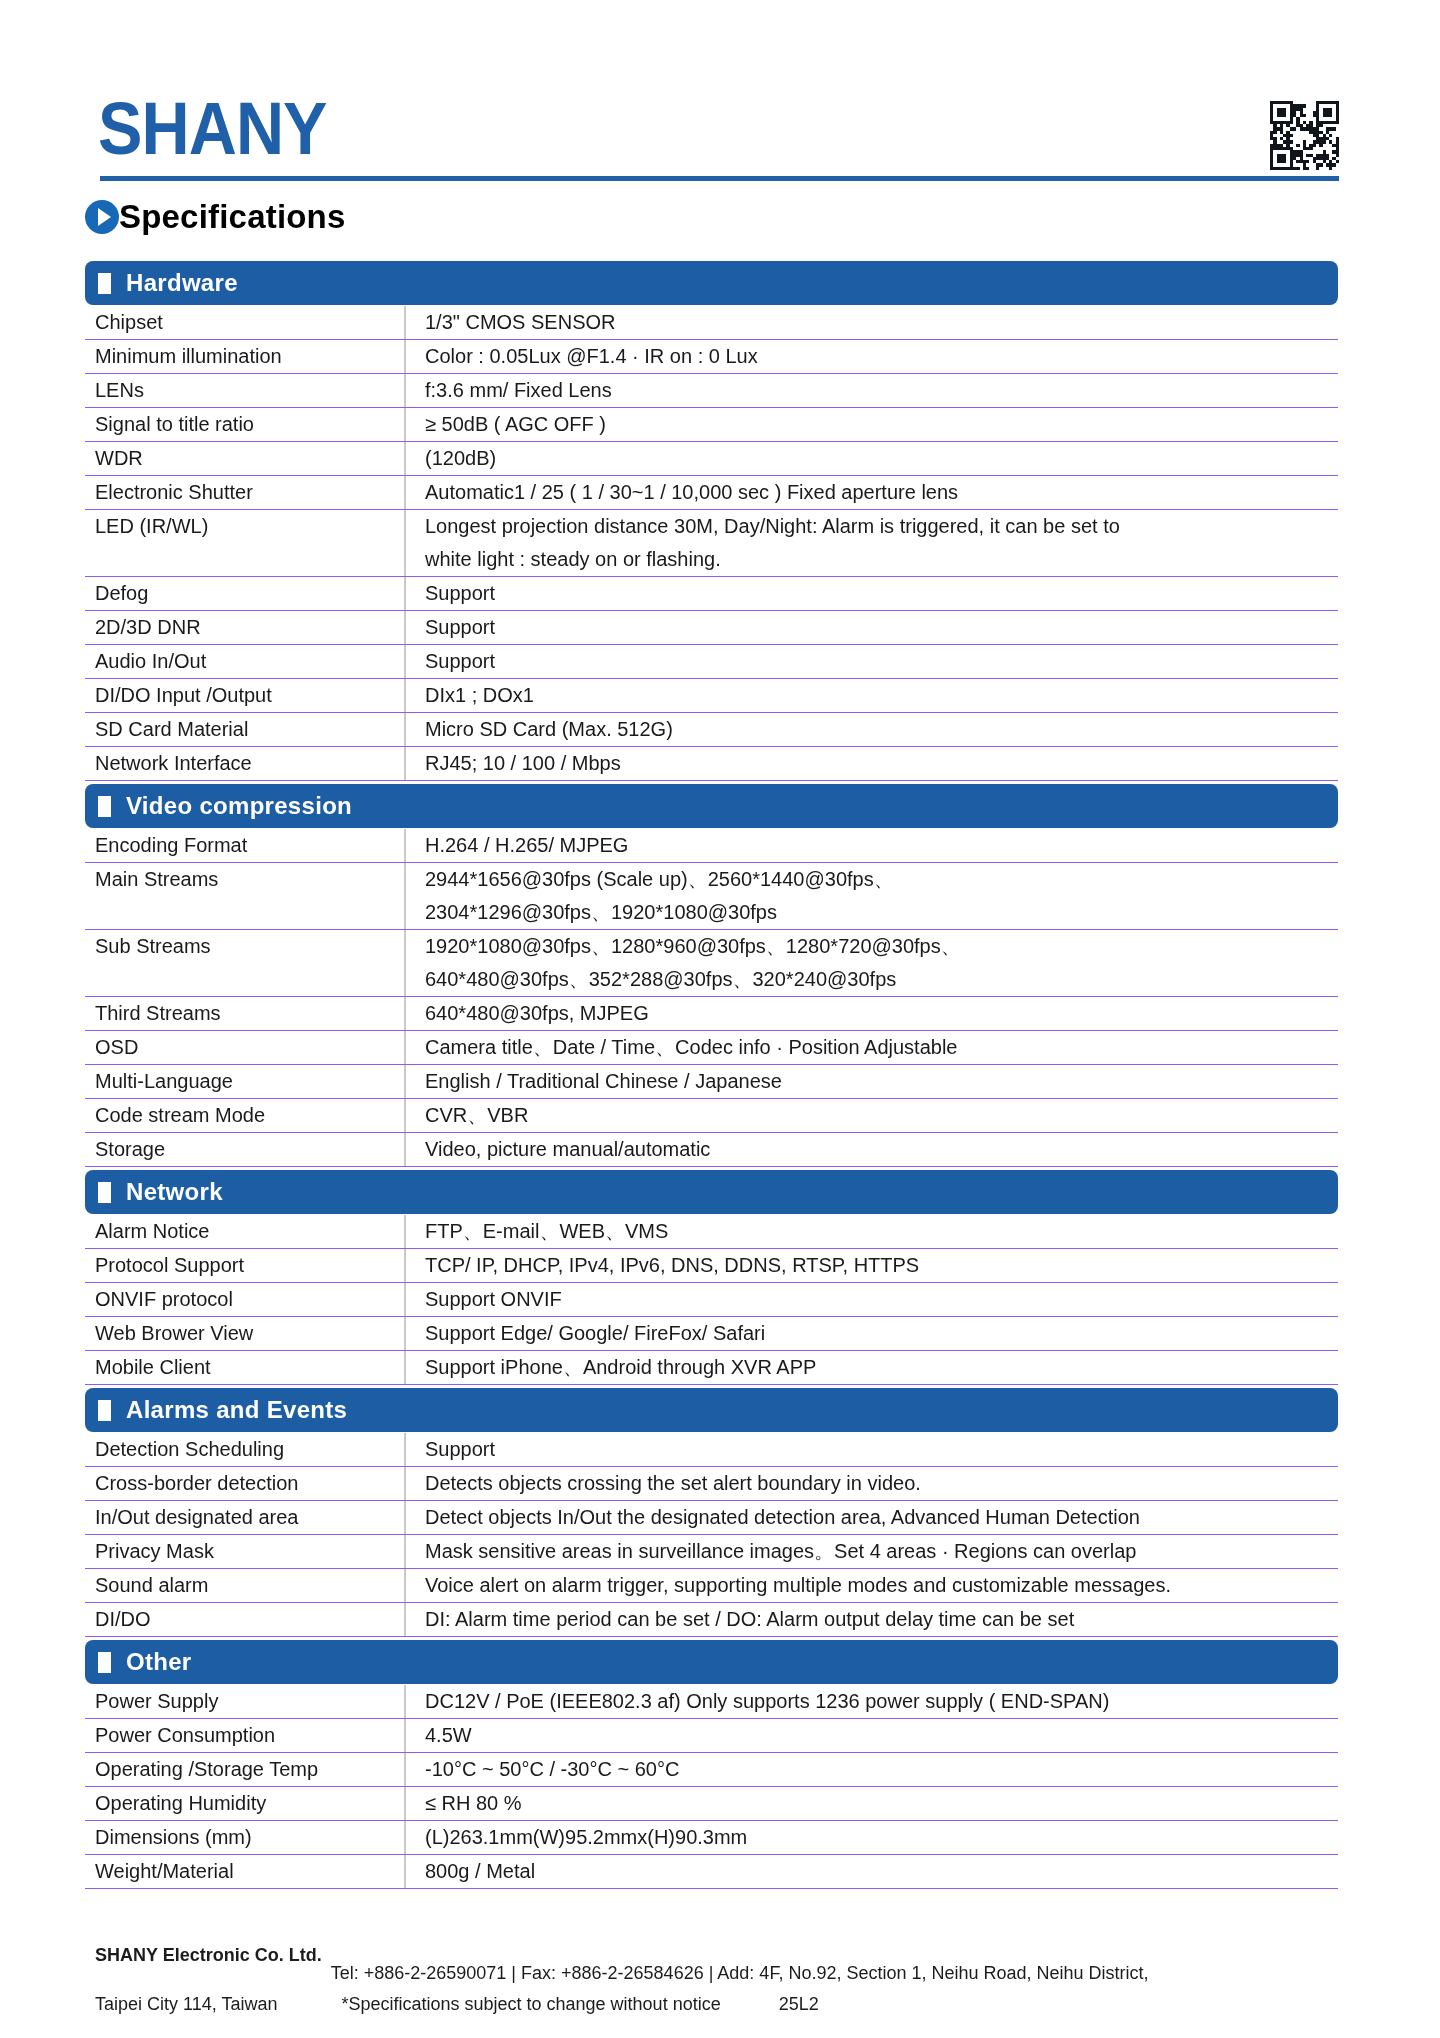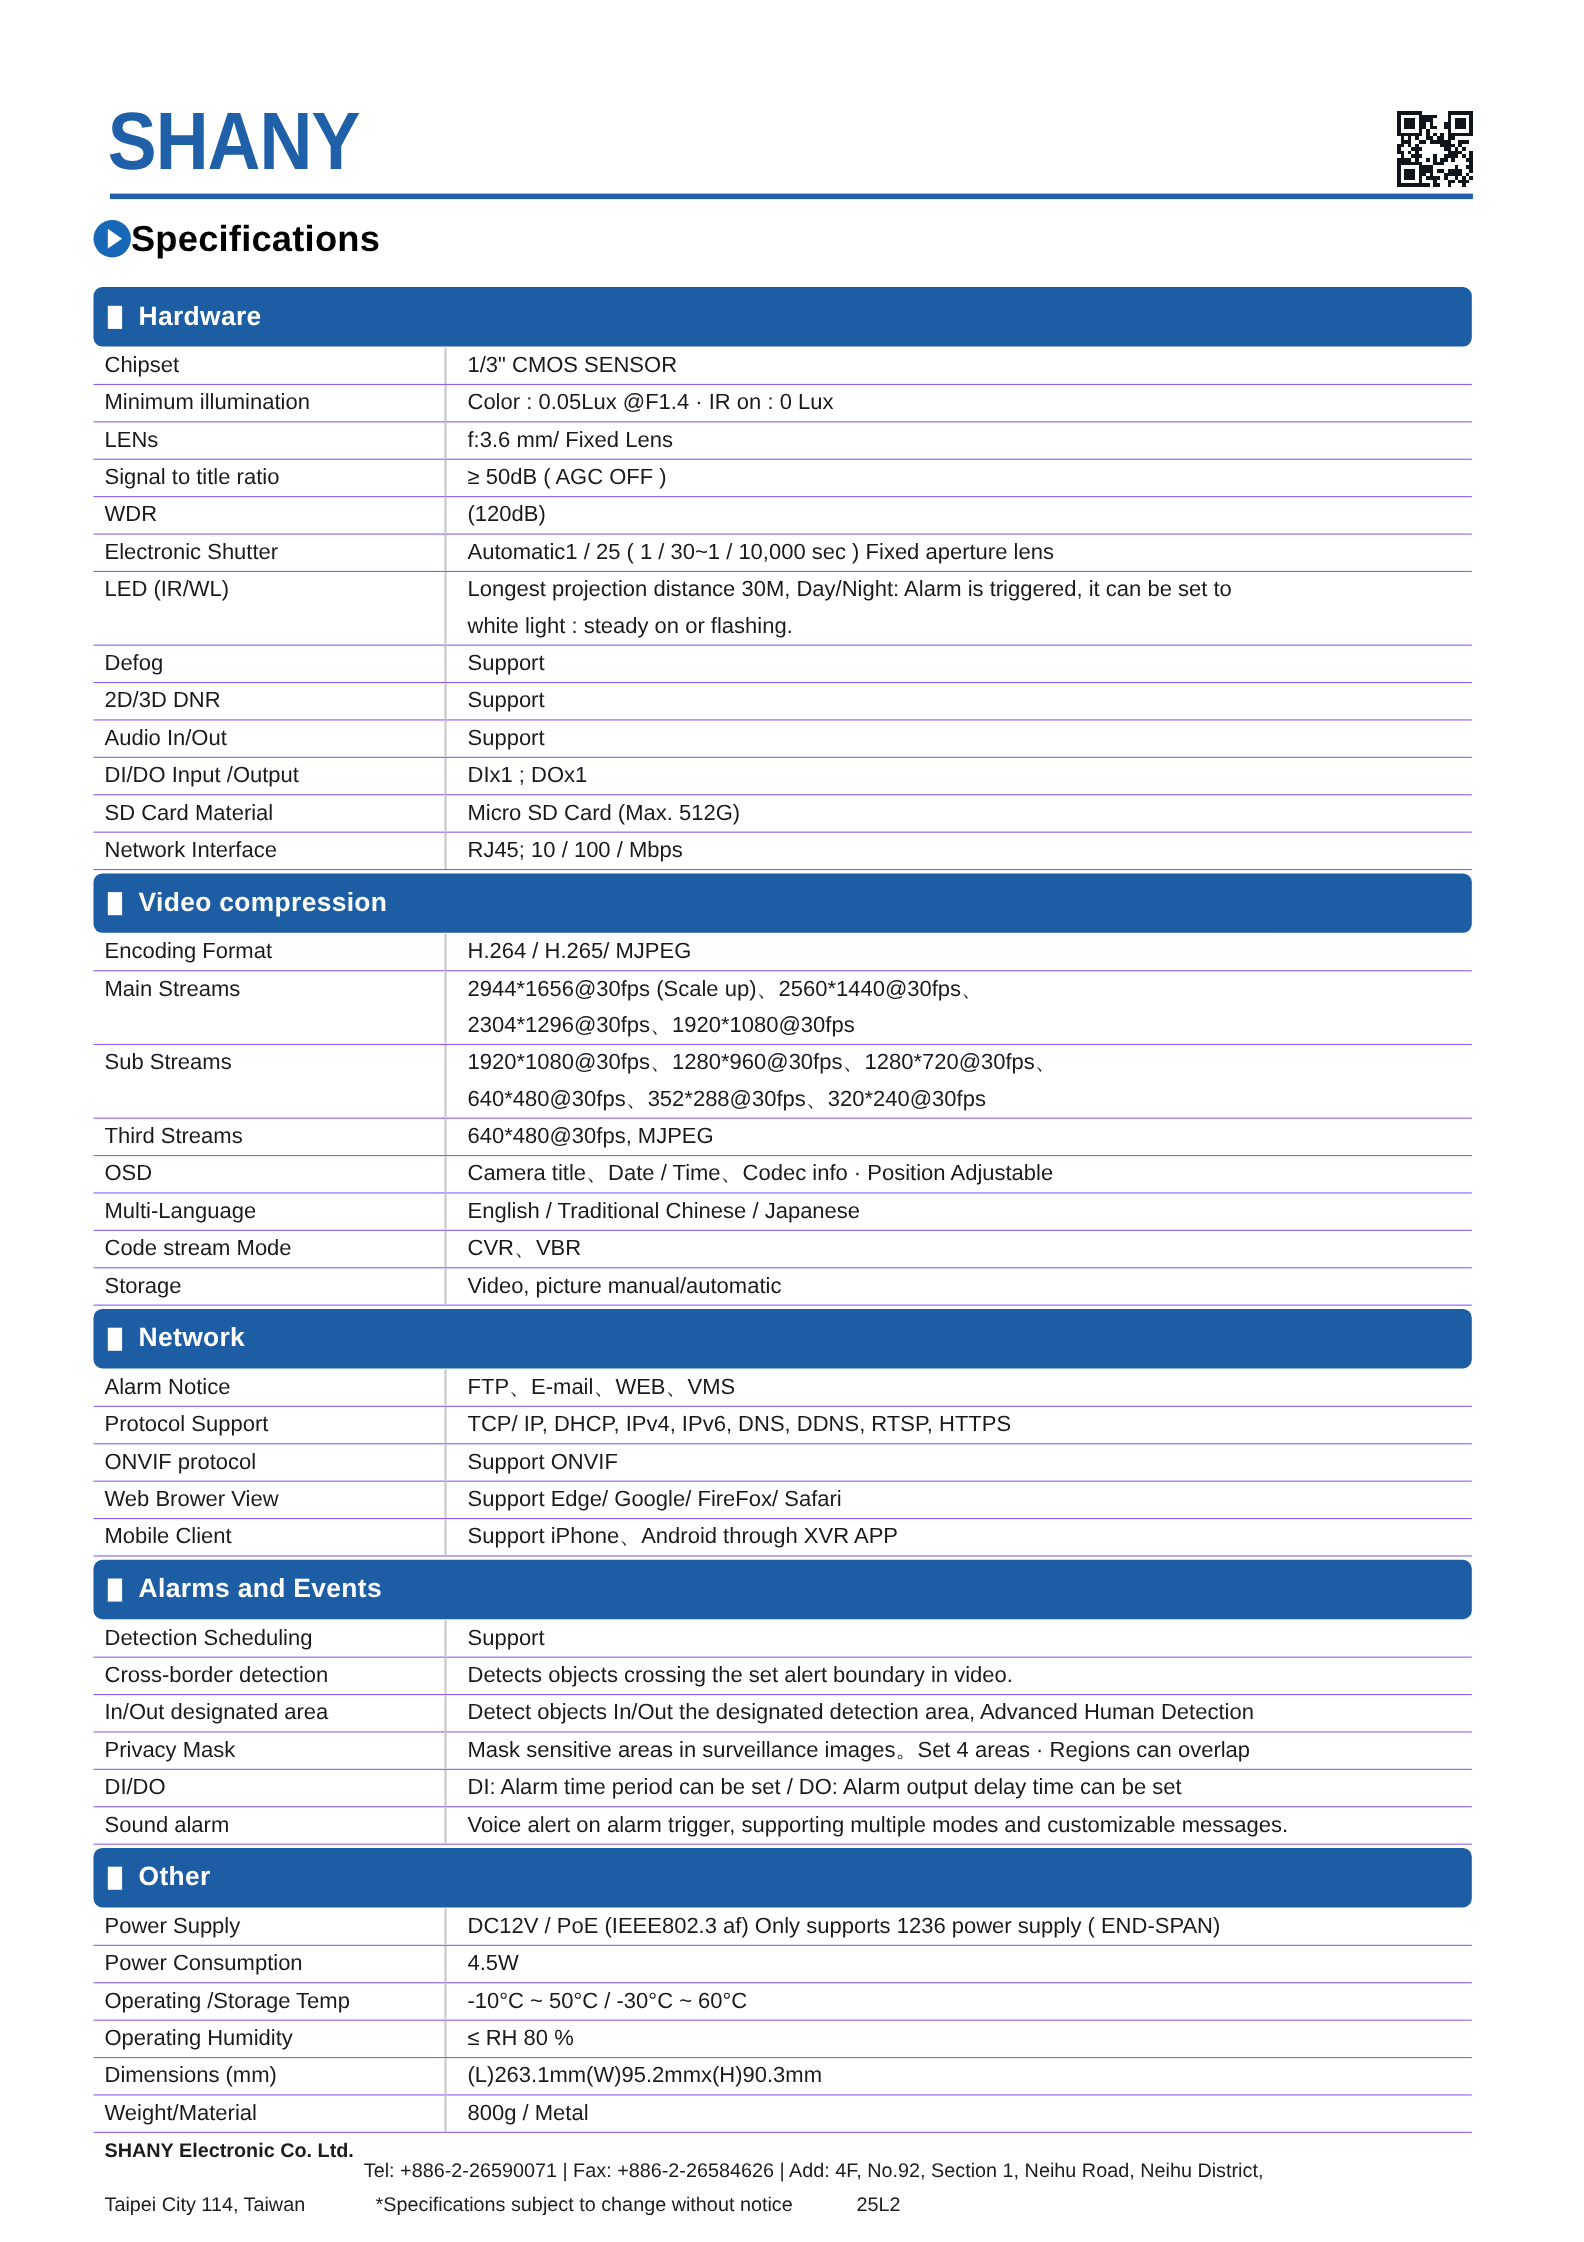--- a/index.html
+++ b/index.html
@@ -20,21 +20,21 @@
     width:34px;height:34px;border-radius:50%;background:#1768b6;position:relative;flex:0 0 auto;
   }
   .play::after{
     content:"";position:absolute;left:13px;top:8px;
     border-left:13px solid #ffffff;border-top:9px solid transparent;border-bottom:9px solid transparent;
   }
   .heading-row h1{margin:0;font-size:33px;font-weight:700;color:#000;letter-spacing:.2px;}
   
   main{position:absolute;left:85px;top:258px;width:1253px;}
   .bar{
-    height:54px;background:#1d5da4;border-radius:8px;display:flex;align-items:center;
+    height:44px;background:#1d5da4;border-radius:8px;display:flex;align-items:center;
     margin-top:3px;margin-bottom:1px;
   }
   .marker{width:13px;height:21px;background:#ffffff;margin:0 15px 0 13px;flex:0 0 auto;}
   .bar-title{color:#ffffff;font-size:24px;font-weight:700;letter-spacing:.3px;}
   .row{display:flex;align-items:stretch;border-bottom:1px solid #8b5cf6;min-height:33px;}
   .cell{font-size:20px;line-height:33px;}
   .label{width:319px;box-sizing:border-box;padding:0 8px 0 10px;flex:0 0 auto;}
   .value{flex:1 1 auto;border-left:2px solid #c9c9c9;padding:0 10px 0 19px;white-space:pre-line;}
   
   footer{position:absolute;left:95px;top:1940px;width:1250px;font-size:18px;line-height:31px;color:#1c1c1c;}
@@ -448,26 +448,26 @@
           </div>
           <div class="row">
             <div class="cell label">In/Out designated area</div>
             <div class="cell value">Detect objects In/Out the designated detection area, Advanced Human Detection</div>
           </div>
           <div class="row">
             <div class="cell label">Privacy Mask</div>
             <div class="cell value">Mask sensitive areas in surveillance images。Set 4 areas · Regions can overlap</div>
           </div>
           <div class="row">
+            <div class="cell label">Sound alarm</div>
+            <div class="cell value">Voice alert on alarm trigger, supporting multiple modes and customizable messages.</div>
+          </div>
+          <div class="row">
             <div class="cell label">DI/DO</div>
             <div class="cell value">DI: Alarm time period can be set / DO: Alarm output delay time can be set</div>
-          </div>
-          <div class="row">
-            <div class="cell label">Sound alarm</div>
-            <div class="cell value">Voice alert on alarm trigger, supporting multiple modes and customizable messages.</div>
           </div>
         </div>
       </section>
       <section class="spec-section">
         <div class="bar">
           <span class="marker"></span>
           <span class="bar-title">Other</span>
         </div>
         <div class="rows">
           <div class="row">

